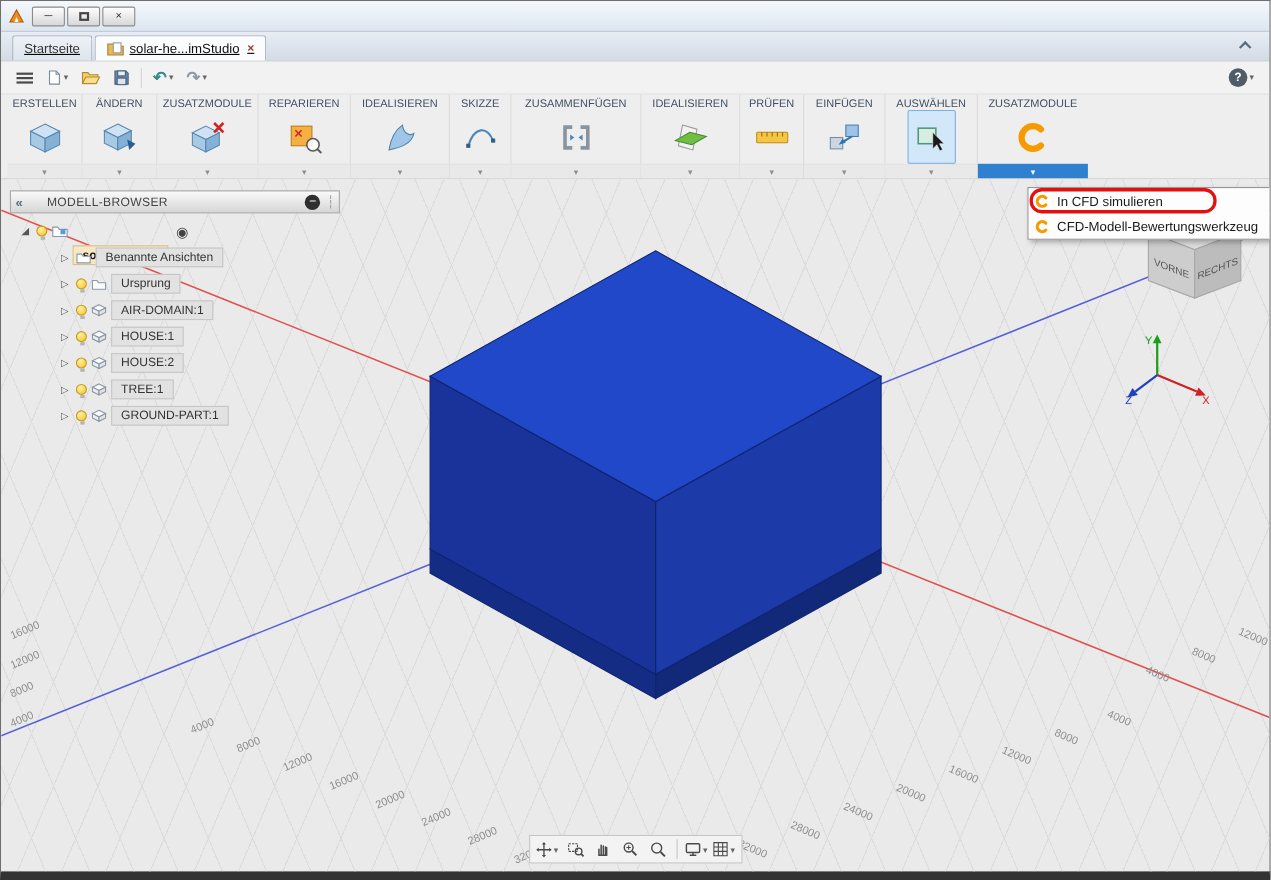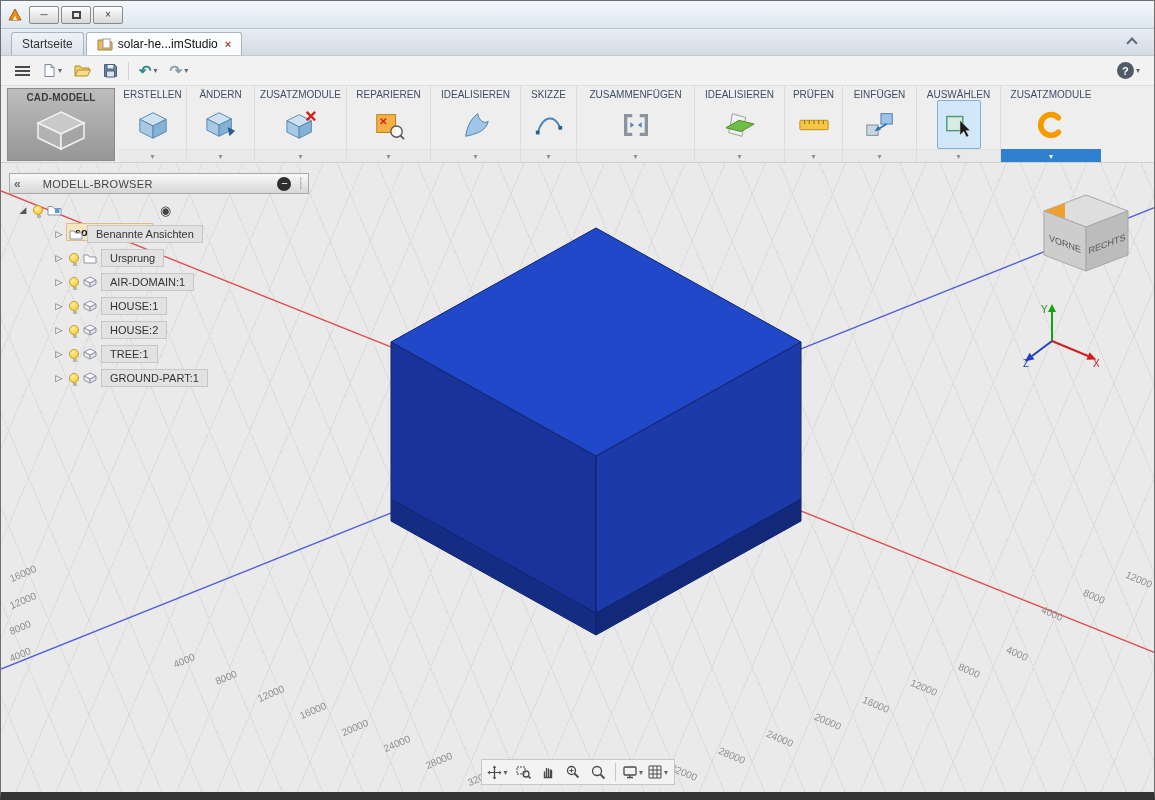--- a/index.html
+++ b/index.html
@@ -11,21 +11,21 @@
     background:linear-gradient(#f4f8fc,#dde6f0);border-bottom:1px solid #b9c4d2;}
   .titlebar .title{font-size:12px;color:#222;flex:1;}
   .winbtns{display:flex;gap:2px;}
   .winbtn{width:30px;height:18px;display:flex;align-items:center;justify-content:center;
     background:linear-gradient(#fefefe,#d7d7d7);border:1px solid #8a8a8a;border-radius:2px;
     font-size:10px;color:#333;cursor:default;}
   .maxbox{width:9px;height:8px;border:2px solid #444;}
 
   
   .tabrow{height:27px;display:flex;align-items:flex-end;gap:2px;padding:3px 8px 0 10px;
-    background:linear-gradient(#e8edf4,#d3dbe5);border-bottom:1px solid #c0c8d2;}
+    background:linear-gradient(#e8edf4,#d3dbe5);border-bottom:1px solid #c0c8d2;text-decoration:underline;}
   .tab{height:23px;display:flex;align-items:center;gap:5px;padding:0 10px;font-size:12px;color:#333;
     background:linear-gradient(#eef2f6,#dde4ec);border:1px solid #aab4c0;border-bottom:none;border-radius:3px 3px 0 0;}
   .tab.active{background:#fbfcfd;color:#111;}
   .tabclose{color:#a04030;font-weight:bold;font-size:11px;margin-left:2px;}
   .tabrow .spacer{flex:1;}
   .chev{width:8px;height:8px;border-left:2px solid #5a6b7d;border-top:2px solid #5a6b7d;transform:rotate(45deg);margin:0 10px 8px 0;}
 
   
   .qat{height:30px;display:flex;align-items:center;gap:4px;padding:0 10px;background:#f2f2f2;border-bottom:1px solid #ddd;}
   .qbtn{height:24px;min-width:22px;display:flex;align-items:center;justify-content:center;gap:2px;padding:0 3px;border:1px solid transparent;border-radius:2px;}
@@ -165,28 +165,20 @@
     </div>
     <div class="spacer"></div>
     <div class="qbtn">
       <span class="helpbtn">?</span>
       <span class="dd">▾</span>
     </div>
   </div>
 
   <div class="ribbon">
 
-    <div class="cadpanel">
-      <div class="cadlabel">CAD-MODELL</div>
-      <svg width="54" height="44" viewBox="0 0 54 44">
-        <polygon points="27,4 50,15 27,26 4,15" fill="#c9c9c9" stroke="#f2f2f2" stroke-width="1.5"></polygon>
-        <polygon points="4,15 27,26 27,41 4,30" fill="#b2b2b2" stroke="#f2f2f2" stroke-width="1.5"></polygon>
-        <polygon points="50,15 27,26 27,41 50,30" fill="#a5a5a5" stroke="#f2f2f2" stroke-width="1.5"></polygon>
-      </svg>
-    </div>
 
     <div class="rgroup" style="width:68px">
       <div class="glabel">ERSTELLEN</div>
       <div class="gicon">
         <svg width="36" height="32" viewBox="0 0 36 34">
           <polygon points="18,4 32,11 18,18 4,11" fill="#cfe2f3" stroke="#5585ad"></polygon>
           <polygon points="4,11 18,18 18,31 4,24" fill="#a7c9e3" stroke="#5585ad"></polygon>
           <polygon points="32,11 18,18 18,31 32,24" fill="#84b1d6" stroke="#5585ad"></polygon>
         </svg>
       </div>
@@ -550,14 +542,29 @@
       </div>
       <div class="vbtn">
         <svg width="16" height="16" viewBox="0 0 16 16">
           <path d="M2,2 H14 V14 H2 z M2,6 H14 M2,10 H14 M6,2 V14 M10,2 V14" stroke="#4a4a4a" fill="none"></path>
         </svg>
         <span class="dd">▾</span>
       </div>
     </div>
   </div>
 
+  <div class="ctxmenu">
+    <div class="mitem">
+      <svg width="15" height="14" viewBox="0 0 36 34">
+        <path d="M25.8,9.2 A11,11 0 1 0 25.8,24.8" stroke="#f59b00" stroke-width="7" fill="none" stroke-linecap="round"></path>
+      </svg>
+      <span>In CFD simulieren</span>
+      <span class="annotation"></span>
+    </div>
+    <div class="mitem">
+      <svg width="15" height="14" viewBox="0 0 36 34">
+        <path d="M25.8,9.2 A11,11 0 1 0 25.8,24.8" stroke="#f59b00" stroke-width="7" fill="none" stroke-linecap="round"></path>
+      </svg>
+      <span>CFD-Modell-Bewertungswerkzeug</span>
+    </div>
+  </div>
 
 </div>
 
 </body></html>

